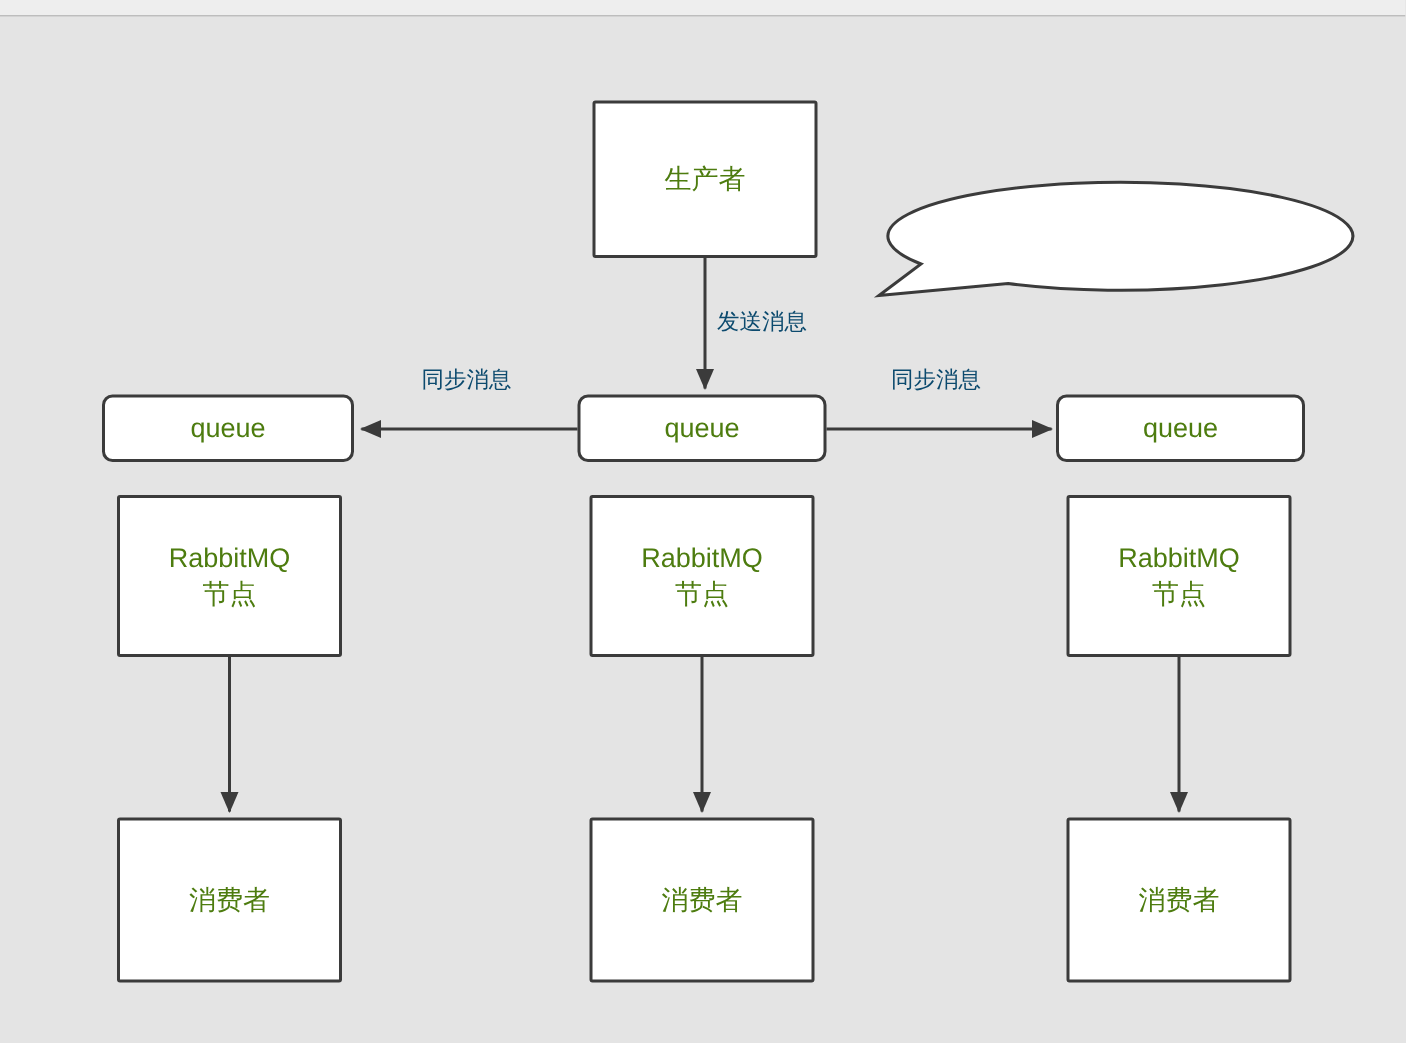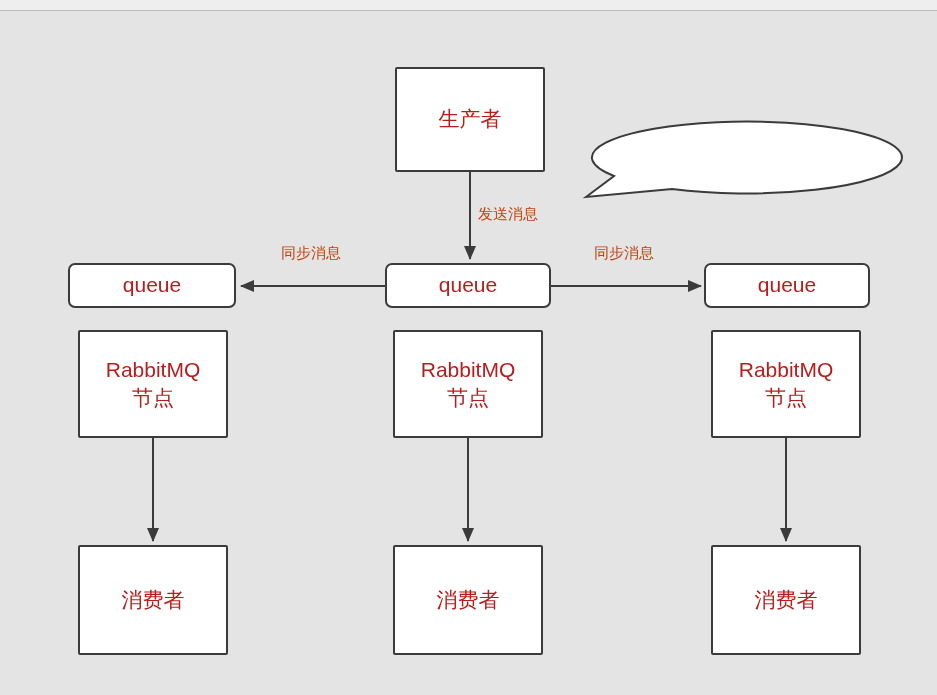--- a/index.html
+++ b/index.html
@@ -28,31 +28,31 @@
   }
   .box {
     position: absolute;
     background: #ffffff;
     border: 2px solid #3b3b3b;
     border-radius: 2px;
     display: flex;
     flex-direction: column;
     align-items: center;
     justify-content: center;
-    font-size: 21px;
-    color: #b91c1c;
+    font-size: 18px;
+    color: #4d7c0f;
     text-align: left;
     line-height: 1.35;
     box-sizing: border-box;
   }
   .queue-box { border-radius: 7px; }
   .flow-label {
     position: absolute;
     font-size: 15px;
-    color: #c2410c;
+    color: #0c4a6e;
     white-space: nowrap;
   }
   .callout-text {
     position: absolute;
     left: 596px;
     top: 140px;
     width: 306px;
     height: 38px;
     display: flex;
     align-items: center;

